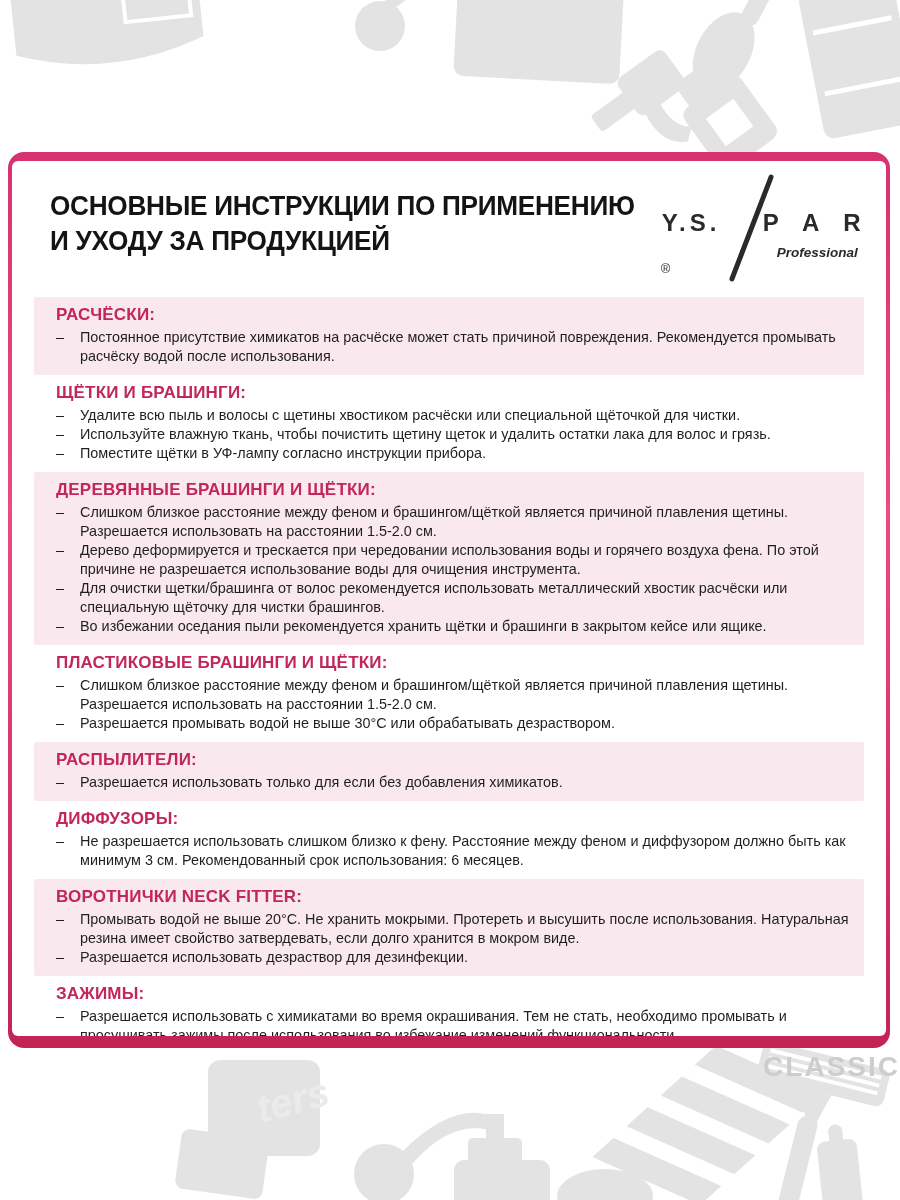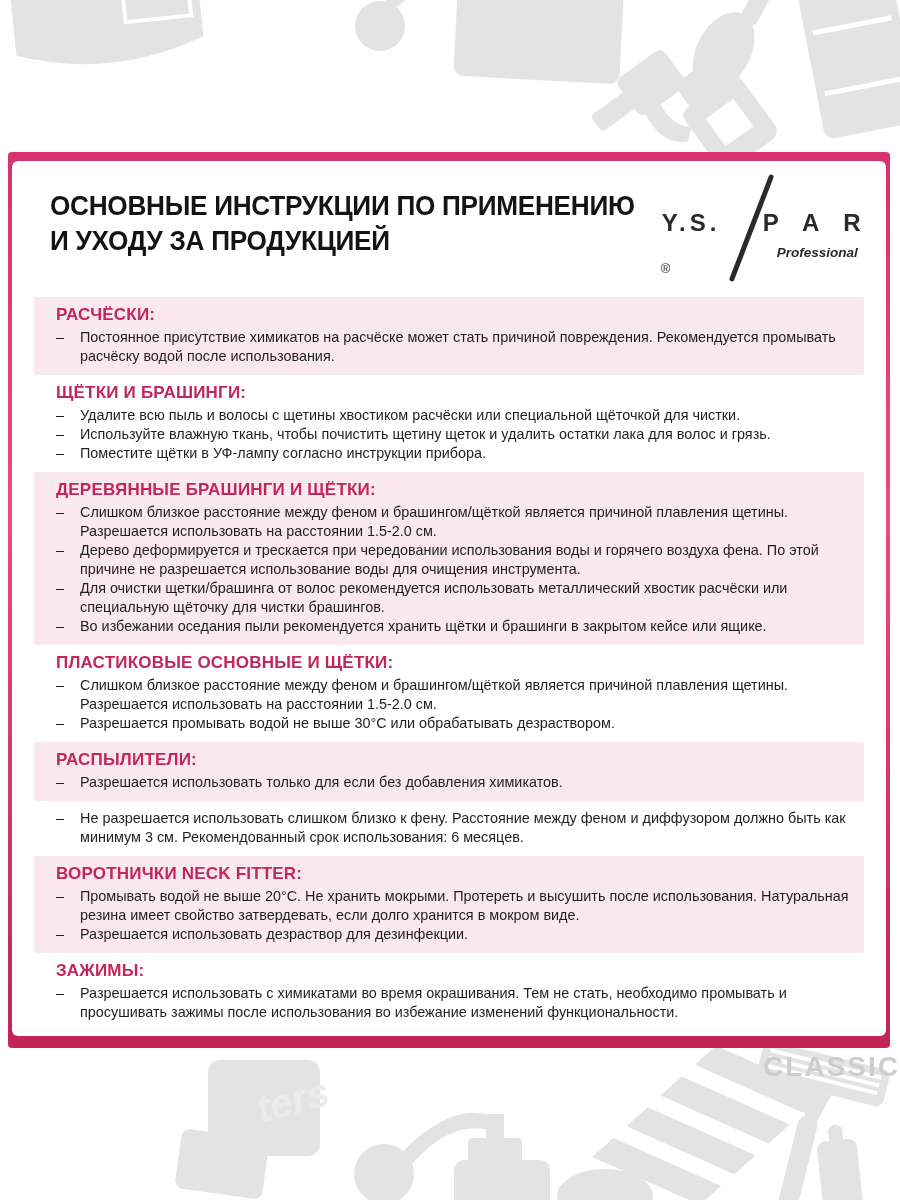--- a/index.html
+++ b/index.html
@@ -14,21 +14,21 @@
     font-size:40px;transform:rotate(-15deg);font-style:italic;
   }
   .classic-wm{
     position:absolute;right:0px;top:1050px;width:180px;z-index:0;
     text-align:right;font-weight:bold;font-size:28px;line-height:34px;
     letter-spacing:2px;color:#cdcdcd;
   }
   
   .card-frame{
     position:absolute;left:8px;top:152px;width:882px;height:896px;
-    box-sizing:border-box;border-radius:4px;z-index:2;
+    box-sizing:border-box;border-radius:16px;z-index:2;
     background:linear-gradient(180deg,#d63270 0%,#ee4a81 40%,#c22456 100%);
     padding:9px 4px 12px 4px;
   }
   .card{
     width:100%;height:100%;background:#ffffff;border-radius:6px;
     box-sizing:border-box;padding:20px 12px 8px 12px;overflow:hidden;
   }
   .card-header{
     display:flex;justify-content:space-between;align-items:flex-start;
     padding:8px 26px 16px 26px;
@@ -223,21 +223,21 @@
     <span class="dash">–</span>
     <span class="bullet-text">Для очистки щетки/брашинга от волос рекомендуется использовать металлический хвостик расчёски или специальную щёточку для чистки брашингов.</span>
   </div>
             <div class="bullet">
     <span class="dash">–</span>
     <span class="bullet-text">Во избежании оседания пыли рекомендуется хранить щётки и брашинги в закрытом кейсе или ящике.</span>
   </div>
           </div>
   </section>
         <section class="section white">
-    <h2 class="sec-heading">ПЛАСТИКОВЫЕ ОСНОВНЫЕ И ЩЁТКИ:</h2>
+    <h2 class="sec-heading">ПЛАСТИКОВЫЕ БРАШИНГИ И ЩЁТКИ:</h2>
     <div class="bullets">
             <div class="bullet">
     <span class="dash">–</span>
     <span class="bullet-text">Слишком близкое расстояние между феном и брашингом/щёткой является причиной плавления щетины. Разрешается использовать на расстоянии 1.5-2.0 см.</span>
   </div>
             <div class="bullet">
     <span class="dash">–</span>
     <span class="bullet-text">Разрешается промывать водой не выше 30°C или обрабатывать дезраствором.</span>
   </div>
           </div>
@@ -245,20 +245,21 @@
         <section class="section pink">
     <h2 class="sec-heading">РАСПЫЛИТЕЛИ:</h2>
     <div class="bullets">
             <div class="bullet">
     <span class="dash">–</span>
     <span class="bullet-text">Разрешается использовать только для если без добавления химикатов.</span>
   </div>
           </div>
   </section>
         <section class="section white">
+    <h2 class="sec-heading">ДИФФУЗОРЫ:</h2>
     <div class="bullets">
             <div class="bullet">
     <span class="dash">–</span>
     <span class="bullet-text">Не разрешается использовать слишком близко к фену. Расстояние между феном и диффузором должно быть как минимум 3 см. Рекомендованный срок использования: 6 месяцев.</span>
   </div>
           </div>
   </section>
         <section class="section pink">
     <h2 class="sec-heading">ВОРОТНИЧКИ NECK FITTER:</h2>
     <div class="bullets">

